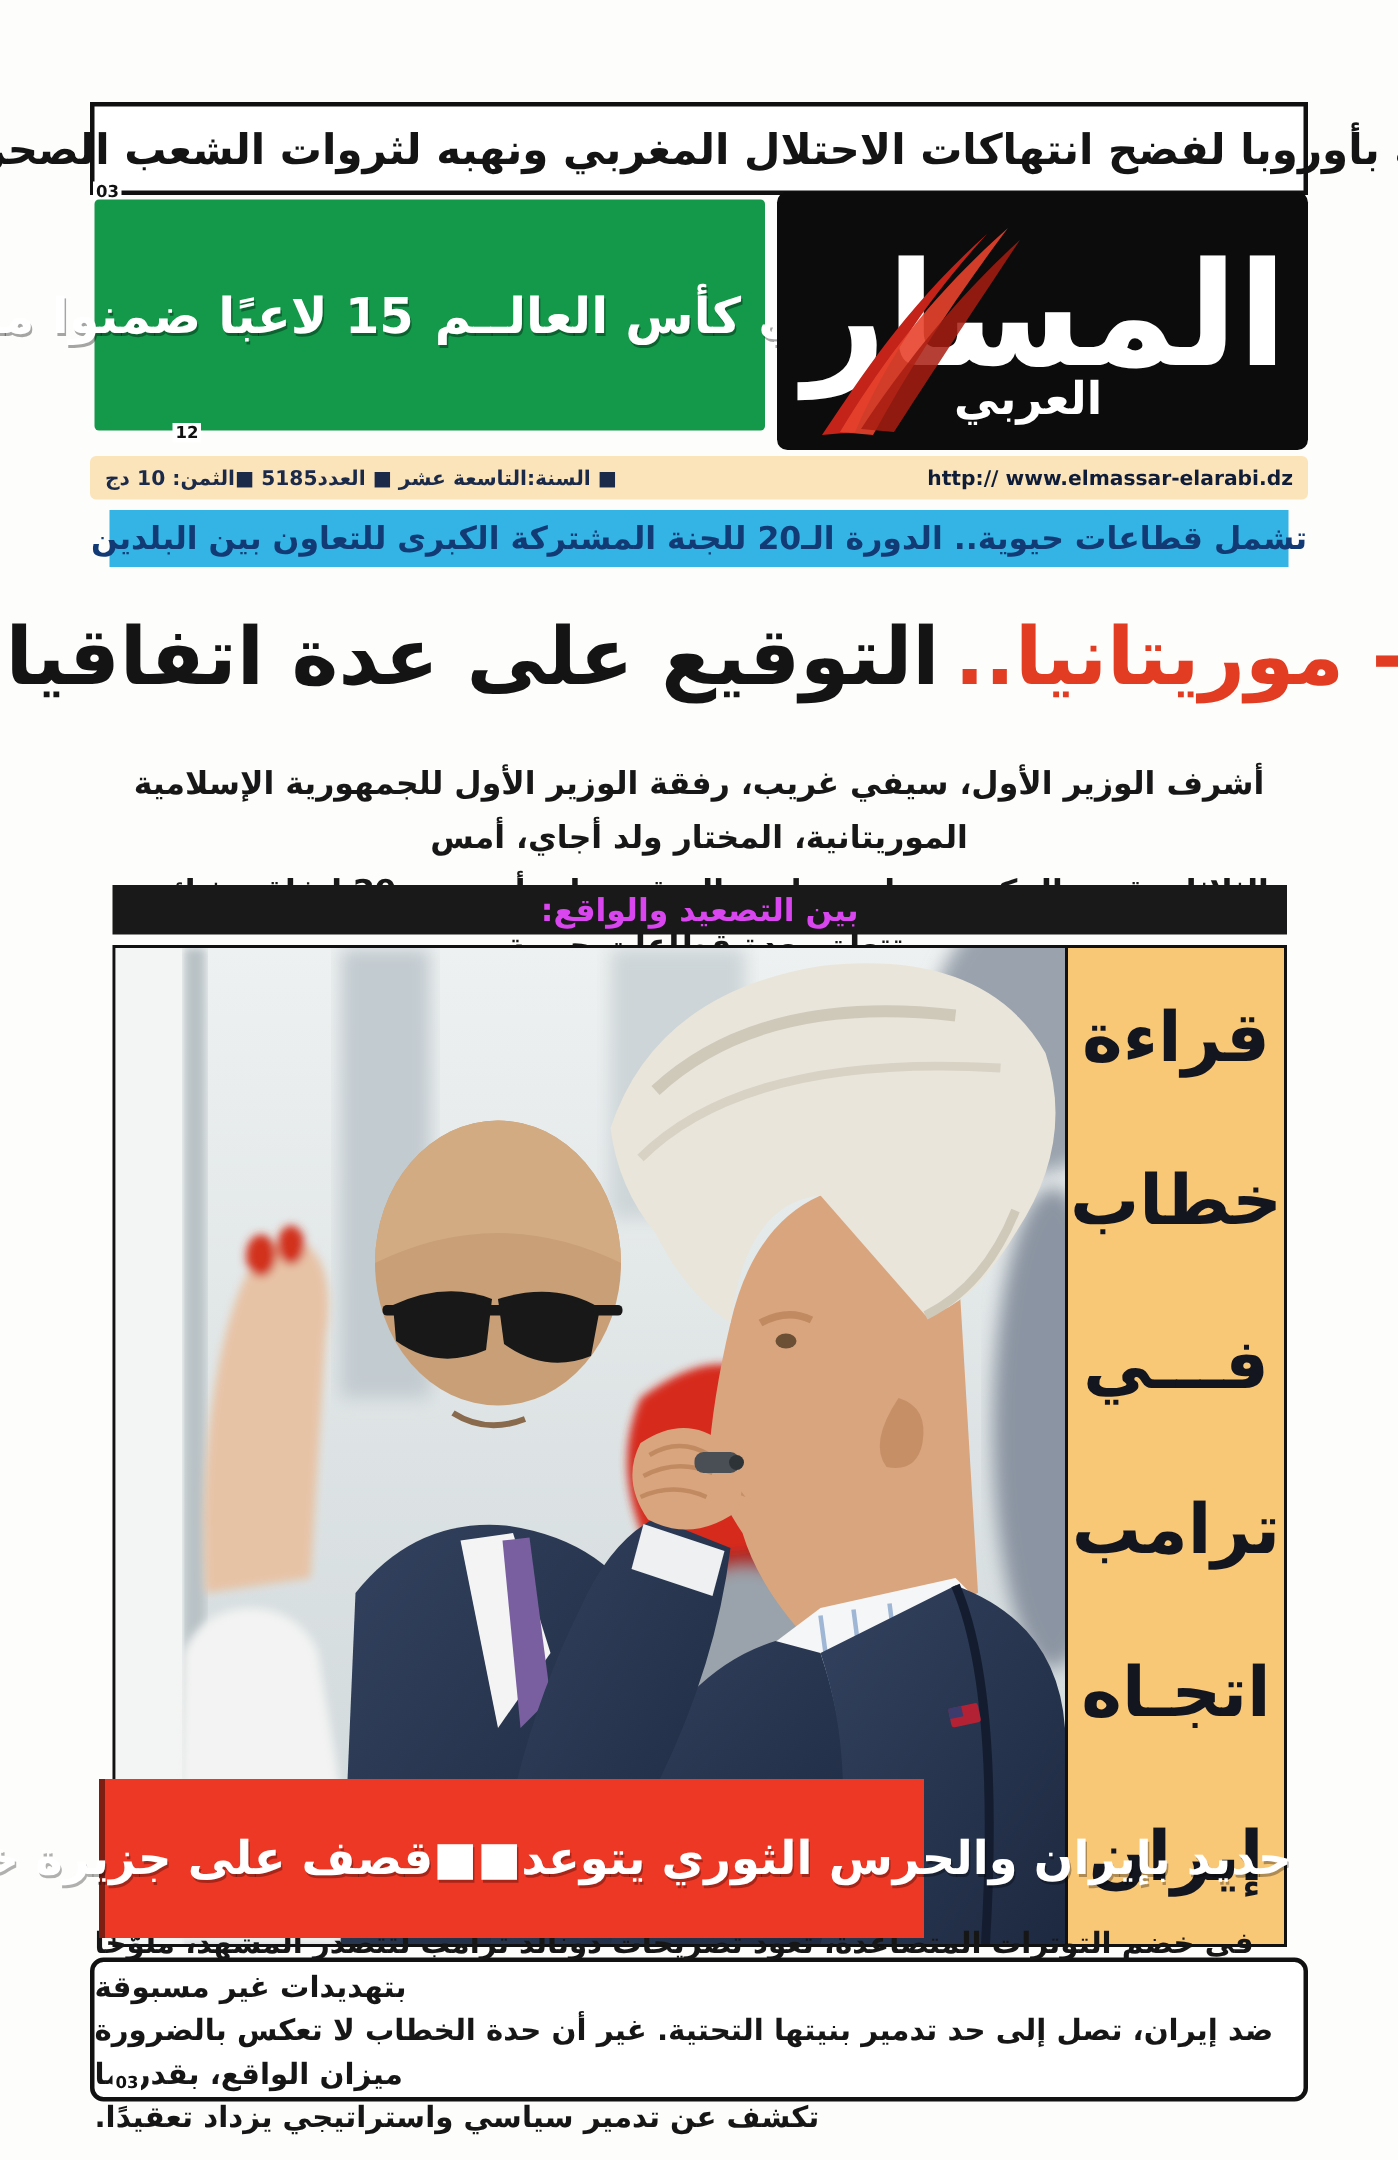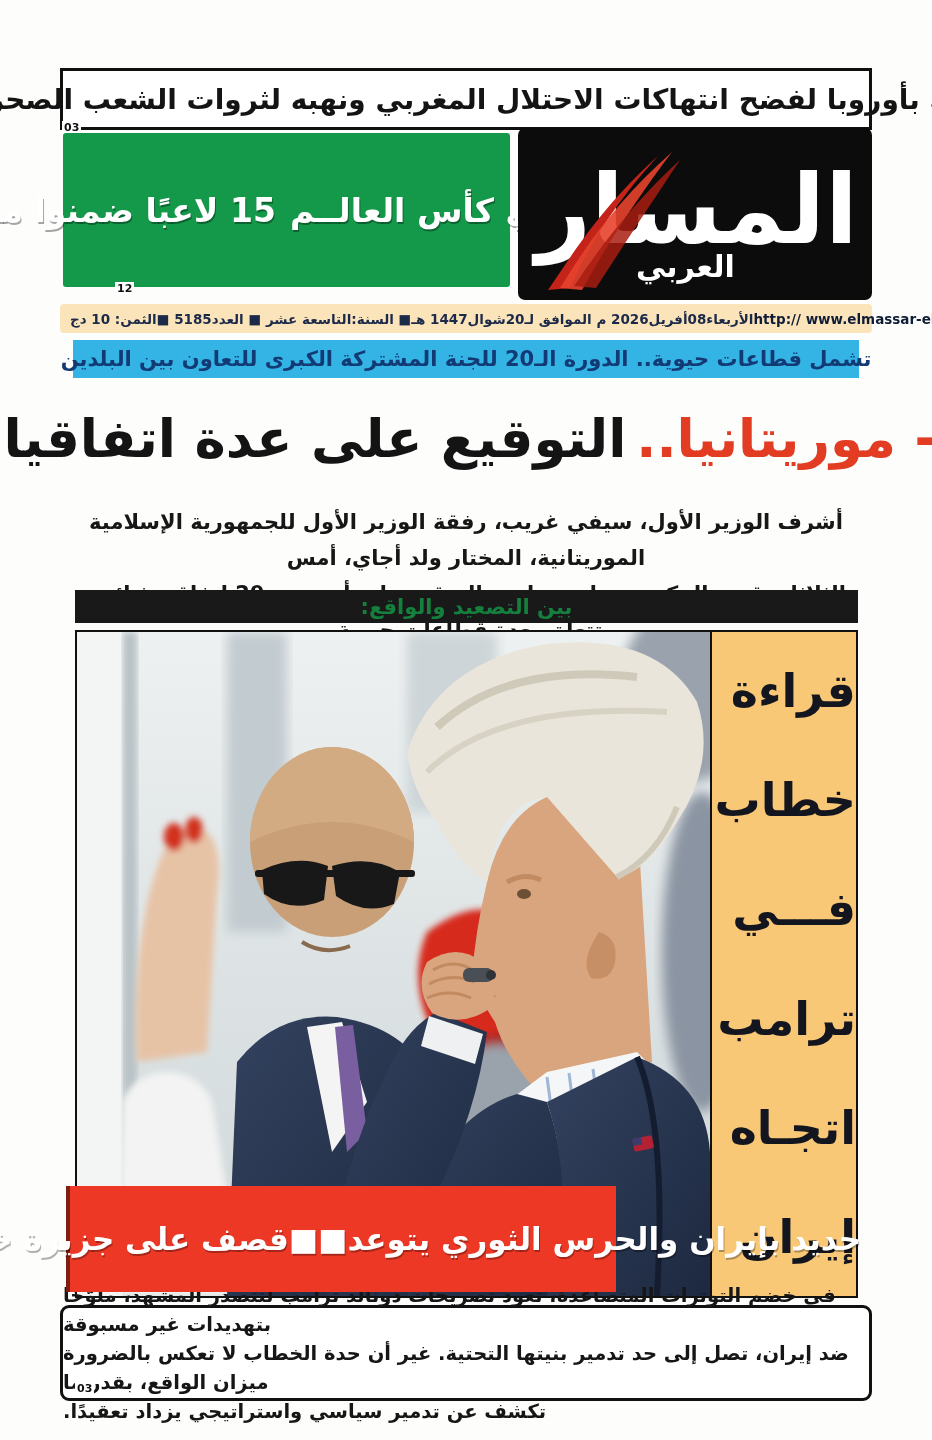--- a/index.html
+++ b/index.html
@@ -63,30 +63,30 @@
   .lead-headline span{font-size:53px;font-weight:900;color:#141414;letter-spacing:-1px;}
   .lead-deck{
     position:absolute;left:60px;top:504px;width:812px;direction:rtl;text-align:center;
     font-size:21px;font-weight:800;color:#171717;line-height:36px;
   }
   
   .section-bar{
     position:absolute;left:75px;top:590px;width:783px;height:33px;background:#191919;
     display:flex;align-items:center;justify-content:center;
   }
-  .section-bar span{color:#15803d;font-size:21px;font-weight:800;}
+  .section-bar span{color:#d946ef;font-size:21px;font-weight:800;}
   .photo-frame{
     position:absolute;left:75px;top:630px;width:783px;height:668px;border:2px solid #111;
     box-sizing:border-box;display:flex;direction:ltr;background:#e8ebec;
   }
   .photo-area{position:relative;width:633px;height:100%;overflow:hidden;}
   .photo-area svg{display:block;}
   .yellow-rail{
     width:146px;height:100%;background:#f9c877;border-left:2px solid #111;box-sizing:border-box;
-    display:flex;flex-direction:column;align-items:flex-end;justify-content:space-around;padding:10px 0;gap:11px;
+    display:flex;flex-direction:column;align-items:center;justify-content:space-around;padding:10px 0;gap:11px;
   }
   .yellow-rail span{font-size:46px;font-weight:900;color:#14161f;white-space:nowrap;}
   .overlay-red{
     position:absolute;left:66px;top:1186px;width:546px;height:106px;background:#ee3826;
     display:flex;flex-direction:row;align-items:center;justify-content:center;z-index:5;
     border-left:4px solid #7e1d12;
   }
   .overlay-red div{
     color:#ffffff;font-size:31px;font-weight:900;line-height:50px;direction:rtl;white-space:nowrap;
     text-shadow:1px 2px 0 rgba(0,0,0,.3);
@@ -121,21 +121,20 @@
       <path d="M8,152 C30,120 60,70 118,18 C80,60 52,100 30,150 Z" fill="#c32318"></path>
       <path d="M20,150 C48,104 80,60 132,14 C96,62 66,108 42,152 Z" fill="#e8432e" opacity="0.9"></path>
       <path d="M34,148 C62,106 96,62 140,22 C108,70 78,116 56,150 Z" fill="#a81d12" opacity="0.85"></path>
     </svg>
     <div class="logo-sub">العربي</div>
     <div class="logo-side"></div>
   </div>
 
   <div class="date-strip">
     <span class="seg" dir="rtl">■ السنة:التاسعة عشر ■ العدد5185 ■الثمن: 10 دج</span>
-    <span class="seg" dir="rtl">الأربعاء08أفريل2026 م الموافق لـ20شوال1447 هـ</span>
     <span class="seg" dir="rtl"><span class="url">http:// www.elmassar-elarabi.dz</span></span>
   </div>
 
   <div class="kicker-strip">
     <div class="kicker-text" dir="rtl">تشمل قطاعات حيوية.. الدورة الـ20 للجنة المشتركة الكبرى للتعاون بين البلدين</div>
   </div>
 
   <div class="lead-headline">
     <span class="red">الجزائر - موريتانيا..</span>
     <span>التوقيع على عدة اتفاقيات ثنائية</span>

